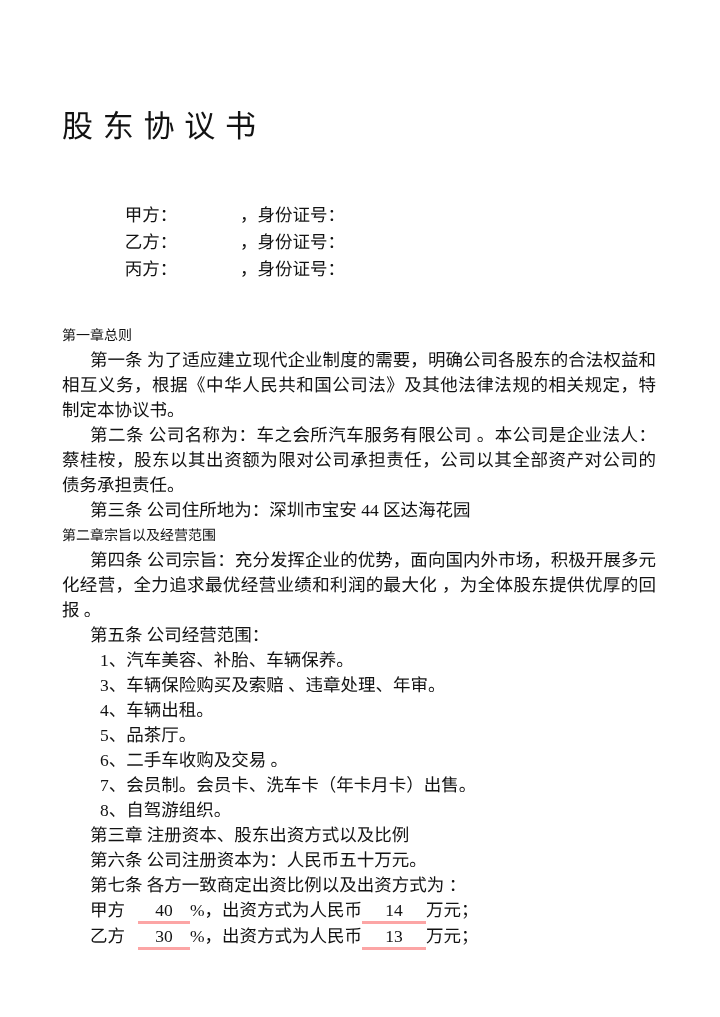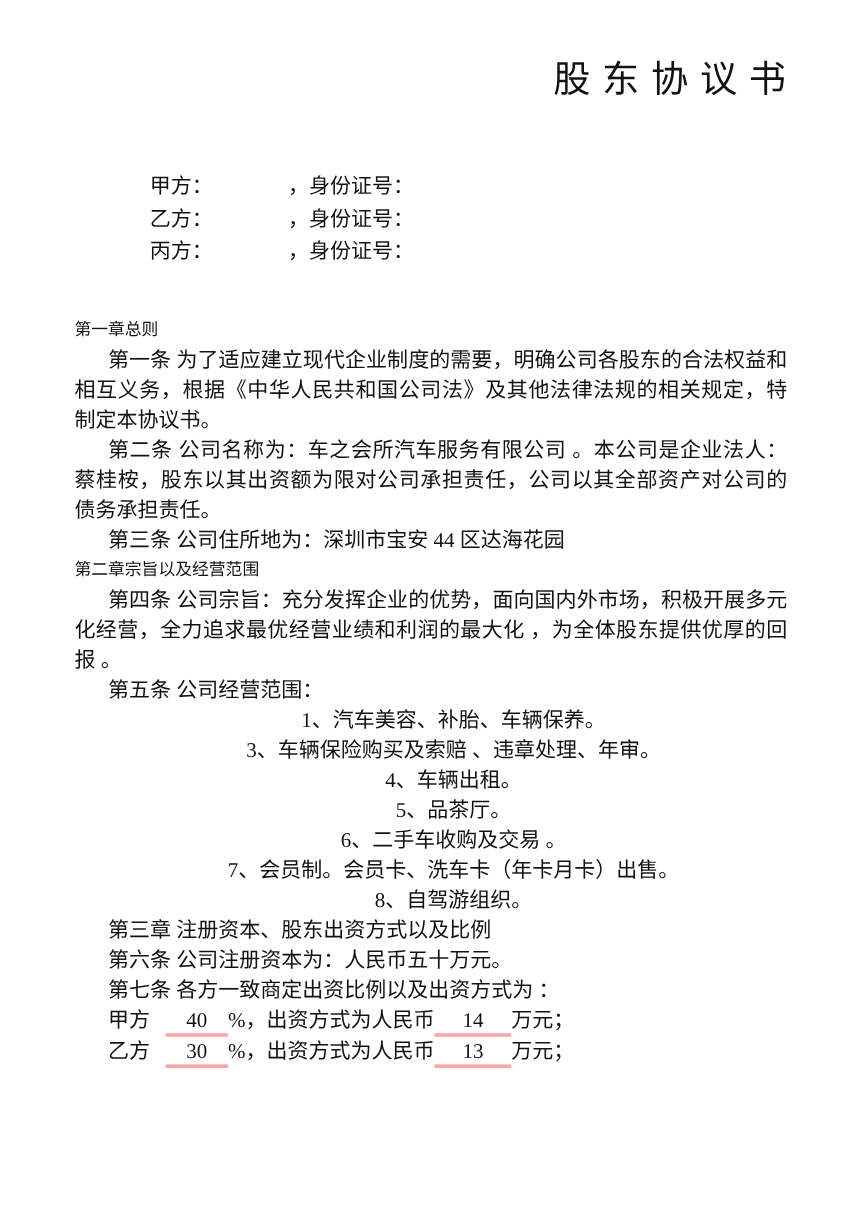--- a/index.html
+++ b/index.html
@@ -14,25 +14,25 @@
     box-sizing: border-box;
     background: #ffffff;
     color: #121212;
     font-family: "Liberation Serif", "DejaVu Serif", serif;
     font-size: 17.5px;
     line-height: 25px;
     padding: 0 64px 0 62px;
     overflow: hidden;
   }
   .doc-title {
-    margin: 46px 0 54px 0;
+    margin: 106px 0 54px 0;
     font-size: 31px;
     line-height: 42px;
     font-weight: normal;
-    text-align: right;
+    text-align: left;
     letter-spacing: 1px;
     white-space: nowrap;
   }
   .parties {
     margin: 0 0 40px 0;
   }
   .party-row {
     line-height: 27px;
   }
   .party-label {
@@ -49,21 +49,20 @@
   .para {
     margin: 0;
     line-height: 25px;
     text-indent: 28px;
     text-align: justify;
   }
   .scope-item {
     margin: 0;
     line-height: 25px;
     padding-left: 38px;
-    text-align: center;
   }
   .contrib-row {
     margin: 0;
     line-height: 25px;
     padding-left: 28px;
   }
   .blank {
     display: inline-block;
     border-bottom: 3px solid #fca5a5;
     text-align: center;

